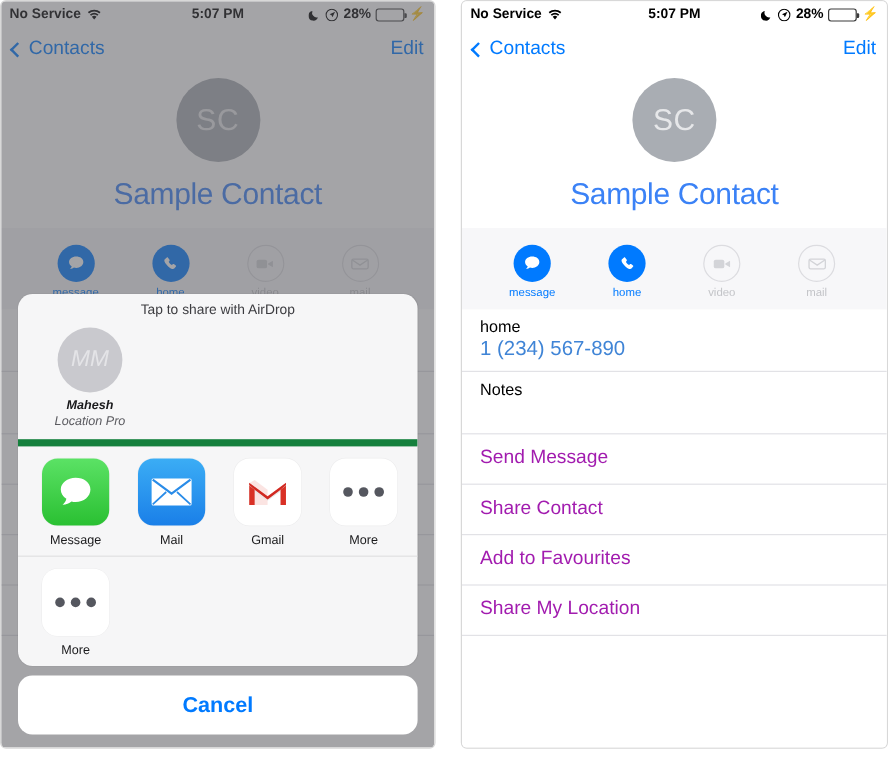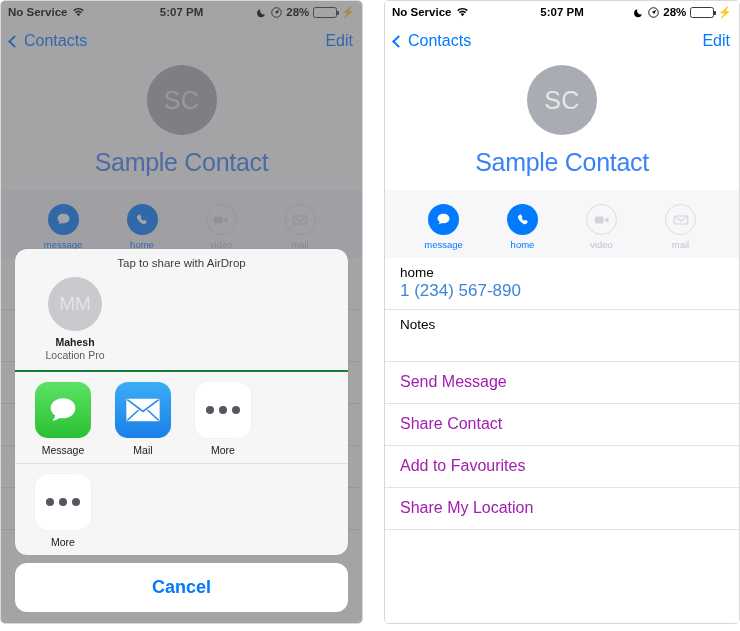--- a/index.html
+++ b/index.html
@@ -120,21 +120,21 @@
   }
   .sheet {
     background: #f6f6f7; border-radius: 12px; overflow: hidden;
     box-shadow: 0 0 1px rgba(0,0,0,.2);
   }
   .sheet-title {
     text-align: center; font-size: 11.5px; color: #3c3c40;
     padding: 8px 0 4px;
   }
   .airdrop-row {
-    display: flex; padding: 4px 0 8px 20px; border-bottom: 2px solid #15803d;
+    display: flex; padding: 4px 0 8px 20px; border-bottom: 6px solid #15803d; font-style: italic;
   }
   .ad-item { width: 80px; text-align: center; }
   .ad-circle {
     width: 54px; height: 54px; border-radius: 50%; background: #c9c9ce;
     display: flex; align-items: center; justify-content: center;
     color: #e4e4e7; font-size: 19px; margin: 0 auto 5px;
   }
   .ad-name { font-size: 10.5px; font-weight: bold; color: #1a1a1c; line-height: 1.25; }
   .ad-sub  { font-size: 10.5px; color: #5b5b60; line-height: 1.25; }
 
@@ -296,20 +296,34 @@
                 <svg width="36" height="26" viewBox="0 0 40 28">
                     <rect x="1.5" y="1.5" width="37" height="25" rx="1.5" fill="#fff"></rect>
                     <path d="m2.5 2.5 17.5 13 17.5-13" fill="none" stroke="#2a8ce8" stroke-width="2"></path>
                     <path d="M2.5 25.5 15 14M37.5 25.5 25 14" stroke="#2a8ce8" stroke-width="1.6" fill="none"></path>
                   </svg>
               </div>
               <div class="app-label">Mail</div>
             </div>
             <div class="app-item">
               <div class="app-icon ic-white">
+                <svg width="36" height="28" viewBox="0 0 40 30">
+                  <path d="M3 27V7l17 12.5L37 7v20h-5V14.5L20 23 8 14.5V27Z" fill="#f1f1f1"></path>
+                  <path d="M3 27V7l5-3 12 9V27Z" fill="#e24b3a" opacity="0.15"></path>
+                  <path d="M3 7.5 3 27h5V14.2l12 8.6 12-8.6V27h5V7.5L20 20Z" fill="#e8e8e8"></path>
+                  <path d="M3 27h5V13L3 9Z" fill="#d93025"></path>
+                  <path d="M32 27h5V9l-5 4Z" fill="#d93025"></path>
+                  <path d="M3 8.5 8 13v-.1L20 22l12-9.1V13l5-4.5V6.5L20 19 3 6.5Z" fill="#d93025"></path>
+                  <path d="M3 6.8 20 19.4 37 6.8v1.9L20 21.6 3 8.7Z" fill="#c5221f" opacity="0.45"></path>
+                </svg>
+              </div>
+              <div class="app-label">Gmail</div>
+            </div>
+            <div class="app-item">
+              <div class="app-icon ic-white">
                 <span class="dots">
                   <span class="dot"></span>
                   <span class="dot"></span>
                   <span class="dot"></span>
                 </span>
               </div>
               <div class="app-label">More</div>
             </div>
           </div>
 

